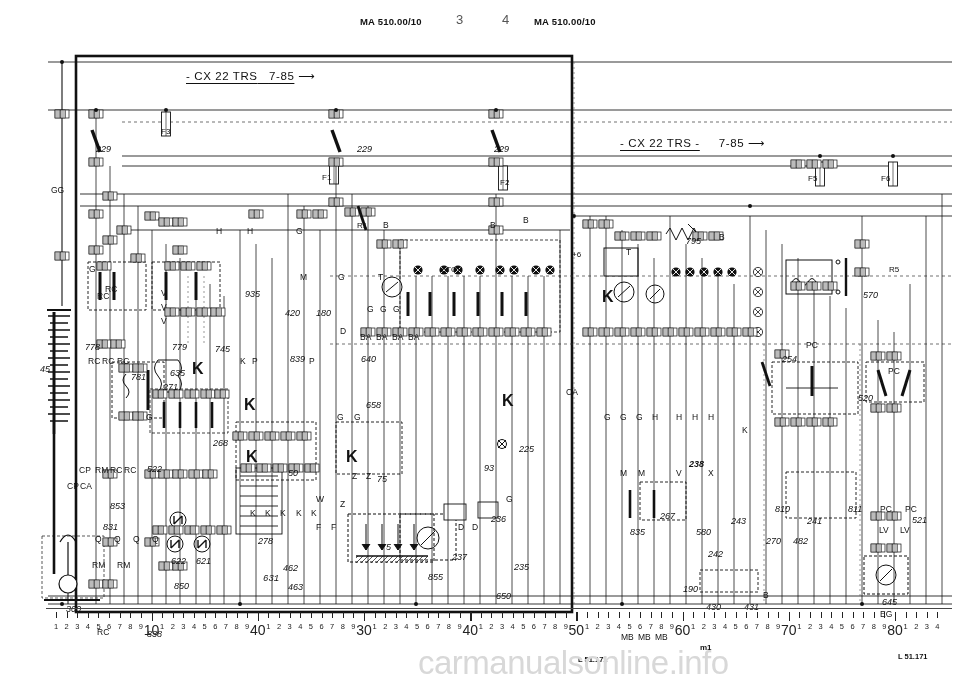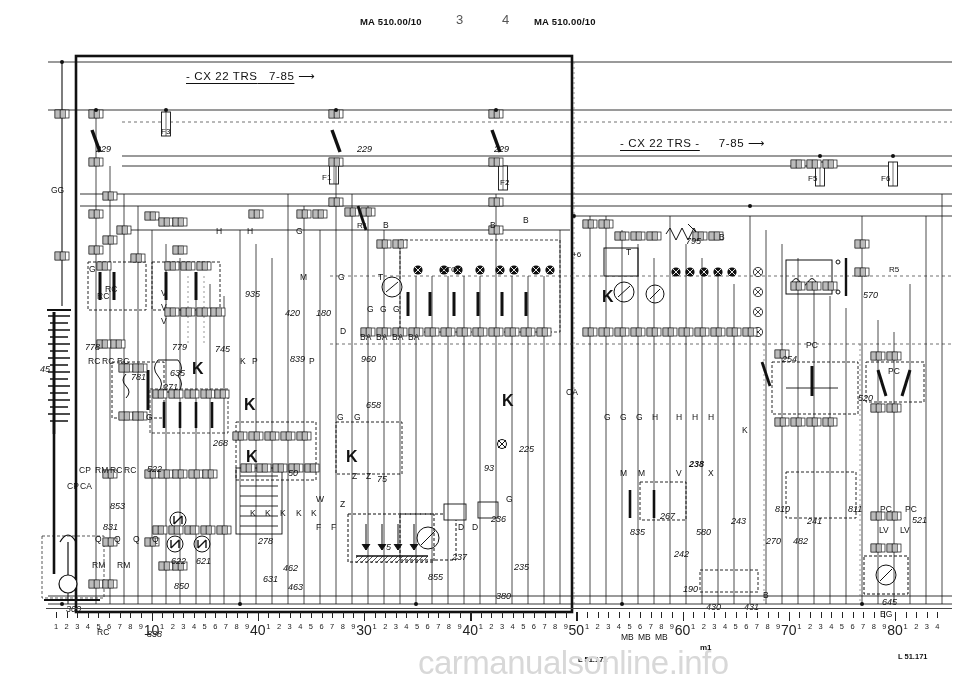--- a/index.html
+++ b/index.html
@@ -519,25 +519,25 @@
         <div class="cmp" style="left: 744px; top: 558px;">431</div>
         <div class="cmp" style="left: 283px; top: 519px;">462</div>
         <div class="cmp" style="left: 288px; top: 538px;">463</div>
         <div class="cmp" style="left: 793px; top: 492px;">482</div>
         <div class="cmp" style="left: 858px; top: 349px;">520</div>
         <div class="cmp" style="left: 912px; top: 471px;">521</div>
         <div class="cmp" style="left: 863px; top: 246px;">570</div>
         <div class="cmp" style="left: 652px; top: 483px; margin-left: 44px;">580</div>
         <div class="cmp" style="left: 196px; top: 512px;">621</div>
         <div class="cmp" style="left: 171px; top: 512px;">622</div>
-        <div class="cmp" style="left: 263px; top: 530px;">631</div>
+        <div class="cmp" style="left: 263px; top: 530px; font-family: Liberation Mono, monospace;">631</div>
         <div class="cmp" style="left: 170px; top: 324px;">635</div>
-        <div class="cmp" style="left: 361px; top: 310px;">960</div>
+        <div class="cmp" style="left: 361px; top: 310px;">640</div>
         <div class="cmp" style="left: 882px; top: 553px;">645</div>
-        <div class="cmp" style="left: 496px; top: 547px;">380</div>
+        <div class="cmp" style="left: 496px; top: 547px;">650</div>
         <div class="cmp" style="left: 366px; top: 356px;">658</div>
         <div class="cmp" style="left: 147px; top: 585px;">838</div>
         <div class="cmp" style="left: 215px; top: 300px;">745</div>
         <div class="cmp" style="left: 85px; top: 298px;">778</div>
         <div class="cmp" style="left: 172px; top: 298px;">779</div>
         <div class="cmp" style="left: 131px; top: 328px;">781</div>
         <div class="cmp" style="left: 147px; top: 420px;">522</div>
         <div class="cmp" style="left: 686px; top: 192px;">795</div>
         <div class="cmp" style="left: 775px; top: 460px;">810</div>
         <div class="cmp" style="left: 848px; top: 460px;">811</div>
@@ -549,21 +549,21 @@
         <div class="cmp" style="left: 428px; top: 528px;">855</div>
         <div class="cmp" style="left: 245px; top: 245px;">935</div>
         <div class="cmp" style="left: 316px; top: 228px; margin-top: 36px;">180</div>
         <div class="cmp" style="left: 683px; top: 540px;">190</div>
         <div class="cmp" style="left: 519px; top: 400px;">225</div>
         <div class="cmp" style="left: 514px; top: 518px;">235</div>
         <div class="cmp" style="left: 491px; top: 470px;">236</div>
         <div class="cmp" style="left: 452px; top: 508px;">237</div>
         <div class="cmp" style="left: 689px; top: 415px; font-weight: bold;">238</div>
         <div class="cmp" style="left: 807px; top: 472px;">241</div>
-        <div class="cmp" style="left: 674px; top: 505px;">242</div>
+        <div class="cmp" style="left: 708px; top: 505px;">242</div>
         <div class="cmp" style="left: 731px; top: 472px;">243</div>
         <div class="cmp" style="left: 660px; top: 467px;">267</div>
         <div class="cmp" style="left: 213px; top: 394px;">268</div>
         <div class="cmp" style="left: 484px; top: 419px;">93</div>
         <div class="cmp" style="left: 288px; top: 424px;">50</div>
         <div class="cmp" style="left: 377px; top: 430px;">75</div>
         <div class="cmp" style="left: 386px; top: 498px;">5</div>
         <div class="code" style="left: 51px; top: 141px;">GG</div>
         <div class="code" style="left: 89px; top: 220px;">G</div>
         <div class="code" style="left: 105px; top: 240px;">RC</div>

